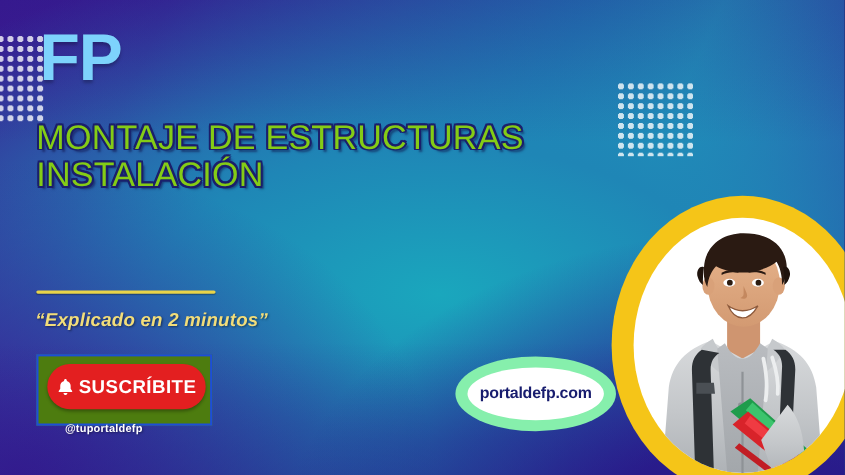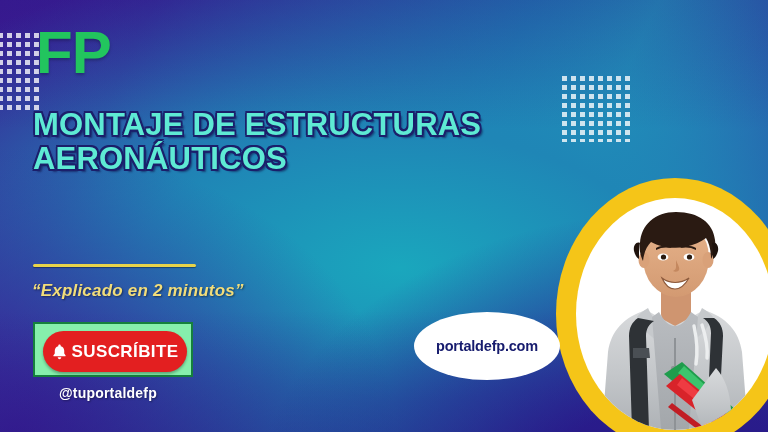--- a/index.html
+++ b/index.html
@@ -29,28 +29,28 @@
     background-size:9px 9px;
     background-position:0 0;
   }
   #dots-left{left:-4px;top:31px;width:44px;height:82px;}
   #dots-right{left:560px;top:74px;width:70px;height:68px;}
 
   
   #fp{
     position:absolute;left:36px;top:23px;
     font-size:60px;line-height:60px;font-weight:bold;
-    color:#22c55e;letter-spacing:-1px;
+    color:#7dd3fc;letter-spacing:-1px;
     text-shadow:0 2px 3px rgba(0,0,0,.25);
   }
   
   #headline{
     position:absolute;left:33px;top:108px;width:690px;
-    font-size:31px;line-height:34px;font-weight:bold;
-    color:#5eead4;letter-spacing:.2px;
+    font-size:31px;line-height:34px;font-weight:normal;
+    color:#84cc16;letter-spacing:.2px;
     text-shadow:
       -1.6px -1.6px 0 #1b1f6b, 1.6px -1.6px 0 #1b1f6b,
       -1.6px  1.6px 0 #1b1f6b, 1.6px  1.6px 0 #1b1f6b,
       0 -1.8px 0 #1b1f6b, 0 1.8px 0 #1b1f6b,
       -1.8px 0 0 #1b1f6b, 1.8px 0 0 #1b1f6b,
       3px 3px 2px rgba(15,15,70,.55);
   }
   #headline .ln{display:block;white-space:nowrap;}
   
   #divider{
@@ -60,56 +60,56 @@
   }
   
   #tagline{
     position:absolute;left:32px;top:281px;
     font-size:17px;font-weight:bold;font-style:italic;
     color:#f2dd7a;letter-spacing:.2px;
     text-shadow:1px 1px 2px rgba(0,0,0,.45);
   }
   
   #sub-frame{
-    position:absolute;left:33px;top:322px;width:160px;height:55px;
-    background:#86efac;border:2px solid #15803d;
+    position:absolute;left:33px;top:322px;width:160px;height:65px;
+    background:#4d7c0f;border:2px solid #1d4ed8;
   }
   #sub-btn{
     position:absolute;left:8px;top:7px;width:144px;height:41px;
     background:#e31f20;border-radius:21px;
     display:flex;align-items:center;justify-content:center;gap:5px;
     box-shadow:0 2px 3px rgba(0,0,0,.3);
   }
   #bell-icon{width:15px;height:16px;display:block;flex:0 0 auto;}
   #sub-label{
     color:#ffffff;font-size:17px;font-weight:bold;letter-spacing:.4px;
     font-family:"Liberation Sans", sans-serif;
   }
   
   #handle{
     position:absolute;left:59px;top:385px;
-    font-size:14px;font-weight:bold;color:#ffffff;letter-spacing:.2px;
+    font-size:10px;font-weight:bold;color:#ffffff;letter-spacing:.2px;
     text-shadow:1px 1px 2px rgba(0,0,0,.4);
   }
   
   #photo-ring{
     position:absolute;left:556px;top:178px;width:238px;height:272px;
     border-radius:50%;
     background:#f5c518;
     box-shadow:0 0 0 0 rgba(0,0,0,0);
   }
   #photo-inner{
     position:absolute;left:20px;top:20px;right:20px;bottom:20px;
     border-radius:50%;background:#ffffff;overflow:hidden;
   }
   #photo-svg{position:absolute;left:0;top:0;width:100%;height:100%;}
   
   #url-ring{
-    position:absolute;left:414px;top:312px;width:146px;height:68px;
-    border-radius:50%;background:#ffffff;text-align:center;
+    position:absolute;left:414px;top:324px;width:146px;height:68px;
+    border-radius:50%;background:#86efac;text-align:center;
   }
   #url-inner{
     position:absolute;left:11px;top:10px;right:11px;bottom:10px;
     border-radius:50%;background:#ffffff;
     display:flex;align-items:center;justify-content:center;
   }
   #url-text{
     color:#171c6e;font-size:14.5px;font-weight:bold;letter-spacing:-.2px;
   }
 </style>
@@ -121,21 +121,21 @@
   <div class="bg-base"></div>
   <div class="bg-veil"></div>
 
   <div class="dots" id="dots-left"></div>
   <div class="dots" id="dots-right"></div>
 
   <div id="fp">FP</div>
 
   <div id="headline">
     <span class="ln">MONTAJE DE ESTRUCTURAS</span>
-    <span class="ln">AERONÁUTICOS</span>
+    <span class="ln">INSTALACIÓN</span>
   </div>
 
   <div id="divider"></div>
 
   <div id="tagline">“Explicado en 2 minutos”</div>
 
   <div id="sub-frame">
     <div id="sub-btn">
       <svg id="bell-icon" viewBox="0 0 24 26" aria-hidden="true">
         <path fill="#ffffff" d="M12 0.8c-1.1 0-2 0.9-2 2v0.9C6.6 4.5 4.3 7.4 4.3 10.9v4.4L2.1 18.6c-0.4 0.6 0 1.5 0.8 1.5h18.2c0.8 0 1.2-0.9 0.8-1.5l-2.2-3.3v-4.4c0-3.5-2.3-6.4-5.7-7.2V2.8c0-1.1-0.9-2-2-2z"></path>

